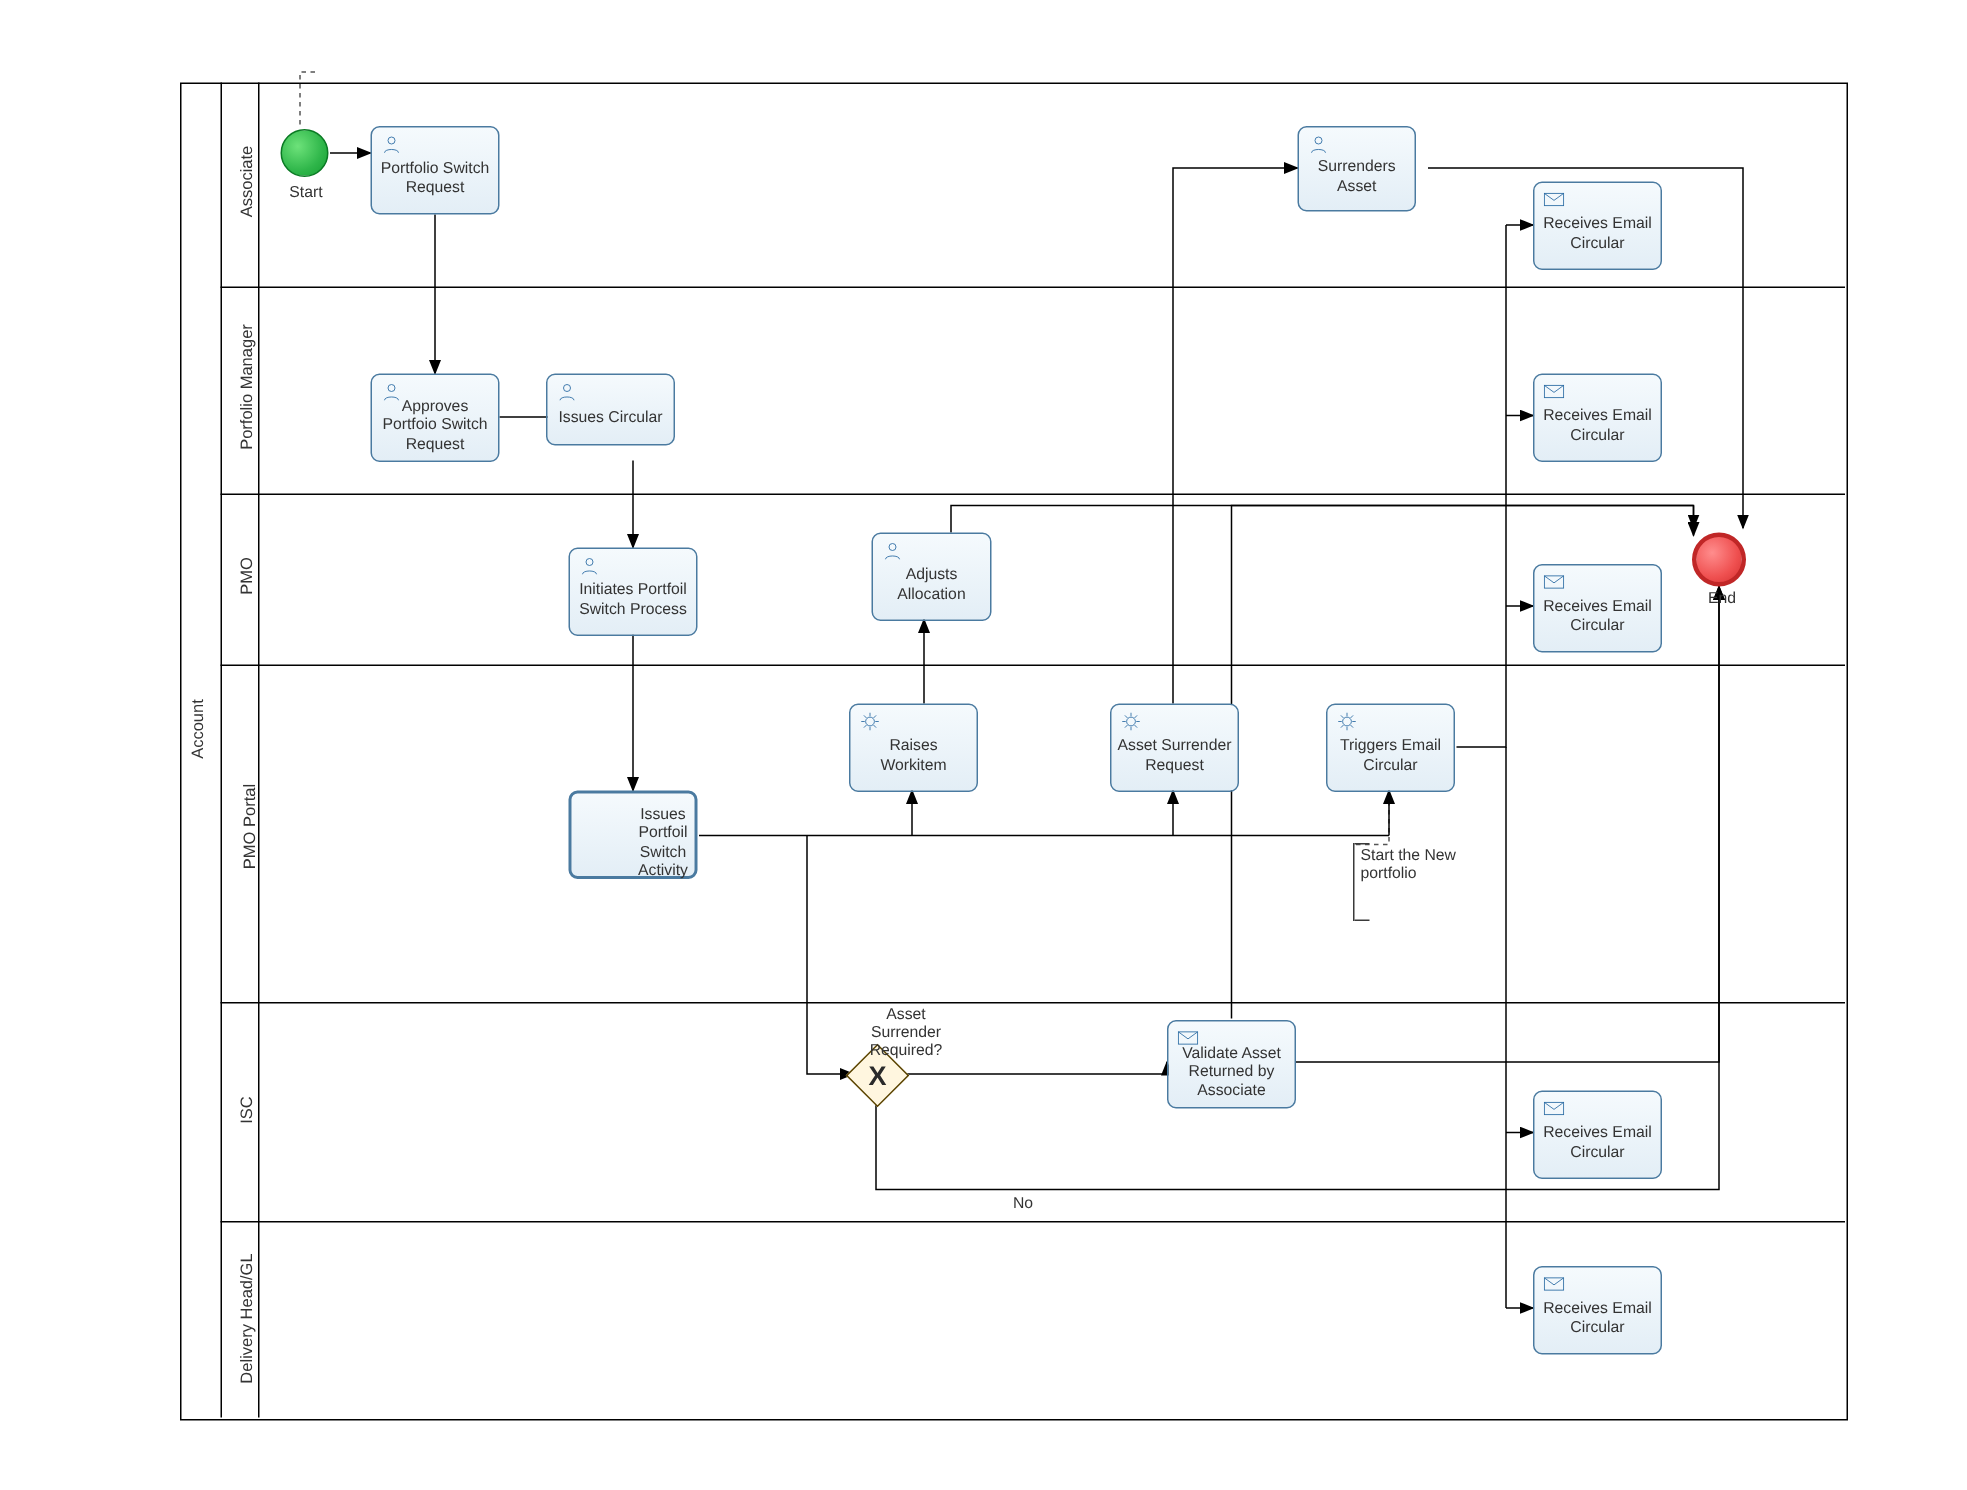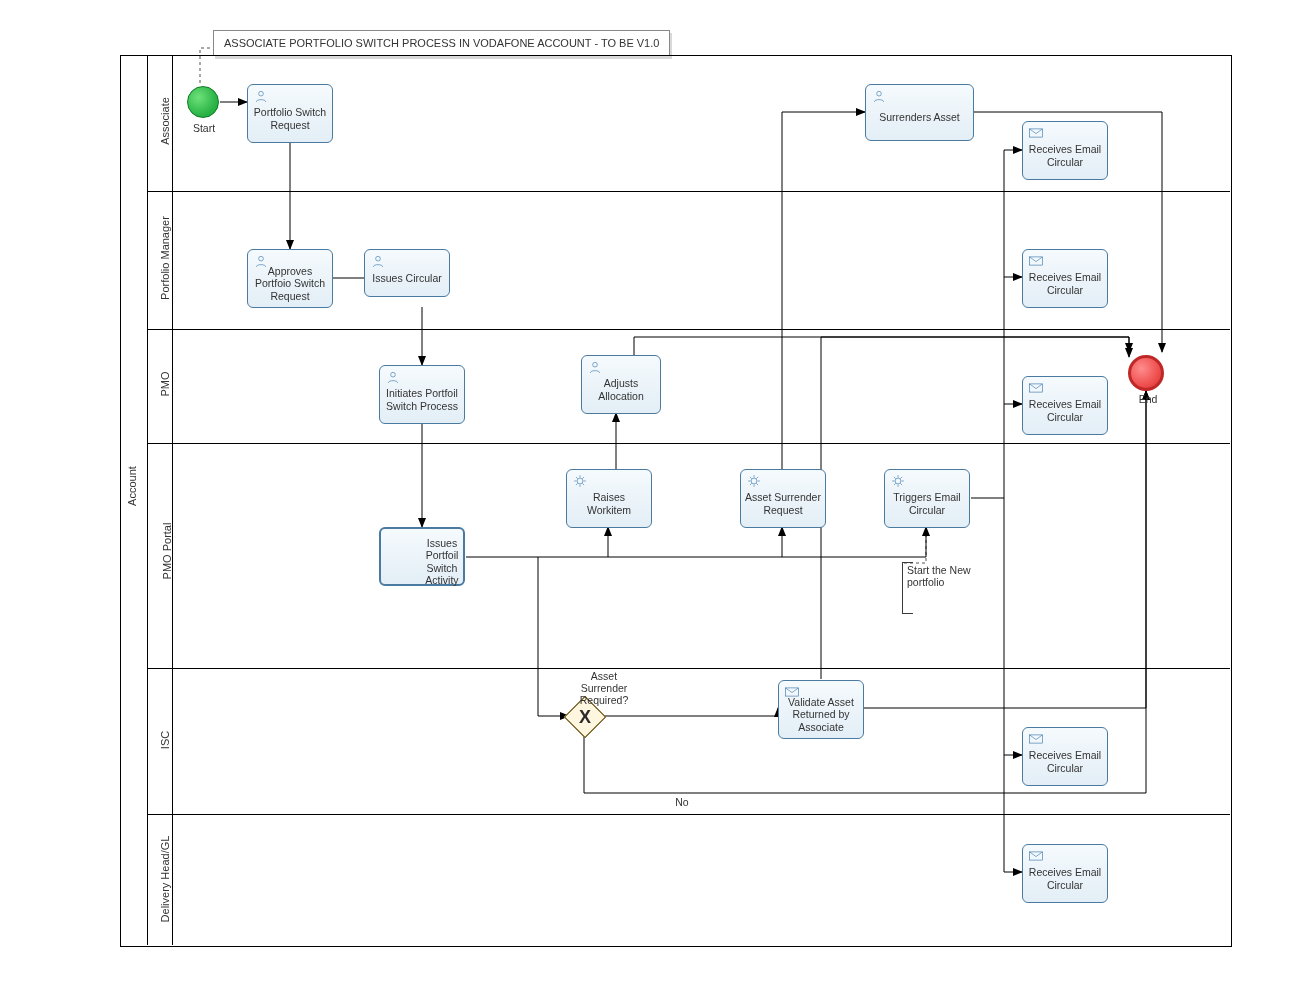--- a/index.html
+++ b/index.html
@@ -23,23 +23,20 @@
   .ann-box::after { bottom:0;}
   .label { position:absolute; font-size:10.5px; text-align:center;}
   svg.flows { position:absolute; inset:0; pointer-events:none;}
   .sep-v { position:absolute; width:1px; background:#000;}
 </style>
 </head>
 <body>
 
 <div class="canvas">
 
-  <div class="title-box" style="left:213px; top:30px;">
-    <span>ASSOCIATE PORTFOLIO SWITCH PROCESS IN VODAFONE ACCOUNT - TO BE V1.0</span>
-  </div>
 
   <div class="pool-border" style="left:120px; top:55px; width:1110px; height:890px;"></div>
 
   <div class="sep-v" style="left:147px; top:55px; height:890px;"></div>
   <div class="sep-v" style="left:172px; top:55px; height:890px;"></div>
 
   <div class="lane-border" style="left:147px; top:191px; width:1083px;"></div>
   <div class="lane-border" style="left:147px; top:329px; width:1083px;"></div>
   <div class="lane-border" style="left:147px; top:443px; width:1083px;"></div>
   <div class="lane-border" style="left:147px; top:668px; width:1083px;"></div>
@@ -128,21 +125,21 @@
   <div class="label" style="left:571px; top:670px; width:66px;">Asset Surrender Required?</div>
   <div class="label" style="left:670px; top:796px; width:24px;">No</div>
 
   <div class="task" style="left:247px; top:84px; width:86px; height:59px;">
     <svg class="icon" viewBox="0 0 24 24">
         <circle cx="12" cy="8" r="4" fill="none" stroke="#2b6ca3"></circle>
         <path d="M4 22c0-5 16-5 16 0" fill="none" stroke="#2b6ca3"></path>
       </svg>
     <span class="task-txt">Portfolio Switch Request</span>
   </div>
-  <div class="task" style="left:865px; top:84px; width:109px; height:57px;">
+  <div class="task" style="left:865px; top:84px; width:79px; height:57px;">
     <svg class="icon" viewBox="0 0 24 24">
         <circle cx="12" cy="8" r="4" fill="none" stroke="#2b6ca3"></circle>
         <path d="M4 22c0-5 16-5 16 0" fill="none" stroke="#2b6ca3"></path>
       </svg>
     <span class="task-txt">Surrenders Asset</span>
   </div>
   <div class="task" style="left:1022px; top:121px; width:86px; height:59px;">
     <svg class="icon" viewBox="0 0 24 16">
         <rect x="1" y="1" width="22" height="14" fill="none" stroke="#2b6ca3"></rect>
         <path d="M1 1l11 8L23 1" fill="none" stroke="#2b6ca3"></path>

